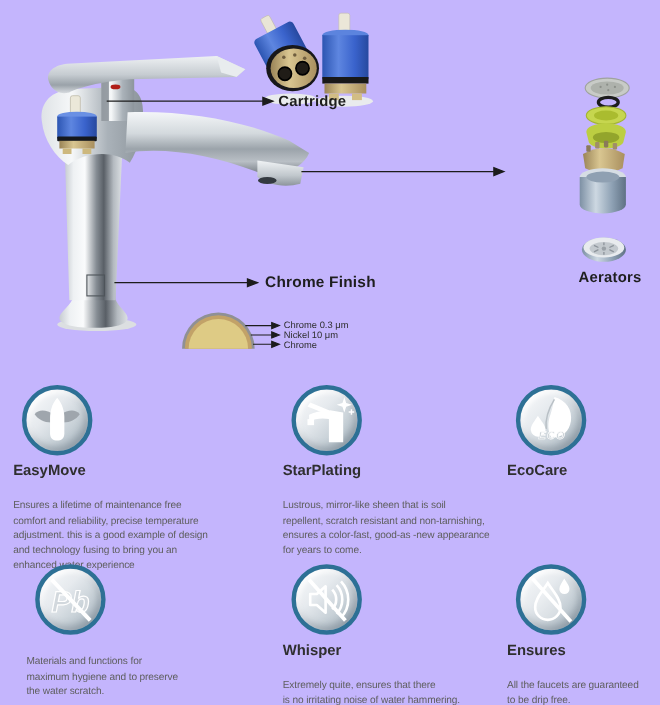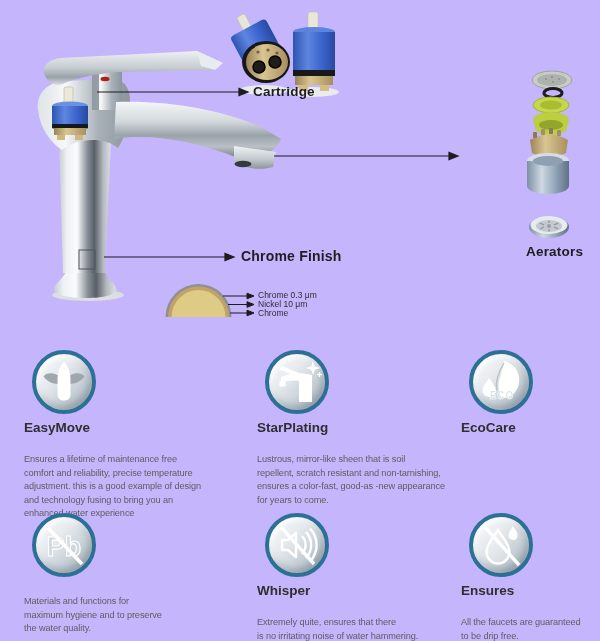--- a/index.html
+++ b/index.html
@@ -4,21 +4,21 @@
 <style>
   html,body{margin:0;padding:0;background:#ffffff;}
   #stage{position:relative;width:600px;height:641px;background:#c4b5fd;overflow:hidden;
          font-family:"Liberation Sans",sans-serif;}
   .abs{position:absolute;}
   .lbl-bold{position:absolute;font-weight:bold;color:#1e1e1e;letter-spacing:.2px;}
   .layer-label{position:absolute;font-size:8.5px;color:#2e2e2e;line-height:9px;white-space:nowrap;}
   .feature{position:absolute;}
   .fcircle{width:56px;height:56px;border:4px solid #2d7095;border-radius:50%;margin-left:8px;
            background:linear-gradient(135deg,#fbfcfd 0%,#e6eaee 38%,#c2ccd3 72%,#9fadb7 100%);
-           box-shadow:inset -3px -4px 7px rgba(80,95,108,.35), inset 2px 3px 5px rgba(255,255,255,.95);}
+           box-shadow:inset -3px -4px 7px rgba(80,95,108,.35), inset 2px 3px 5px rgba(255,255,255,.95);font-style:italic;}
   .fcircle svg{display:block;width:56px;height:56px;}
   .ftitle{margin:6px 0 0 0;font-size:13.5px;font-weight:bold;color:#2f2f2f;}
   .fdesc{margin-top:18px;font-size:9.2px;letter-spacing:-.1px;color:#5e5e5e;line-height:13.6px;white-space:pre;}
 </style>
 </head>
 <body>
 
 <div id="stage">
 
   <svg class="abs" style="left:0;top:0" width="600" height="345" viewBox="0 0 600 345">
@@ -187,21 +187,21 @@
     </g>
   </svg>
 
   <div class="lbl-bold" style="left:253px;top:84px;font-size:13.5px">Cartridge</div>
   <div class="lbl-bold" style="left:241px;top:248px;font-size:14px">Chrome Finish</div>
   <div class="lbl-bold" style="left:526px;top:244px;font-size:13.5px">Aerators</div>
   <div class="layer-label" style="left:258px;top:291px">Chrome 0.3 μm</div>
   <div class="layer-label" style="left:258px;top:300px">Nickel 10 μm</div>
   <div class="layer-label" style="left:258px;top:308.5px">Chrome</div>
 
-  <div class="feature" style="left:24px;top:350px;width:228px">
+  <div class="feature" style="left:12px;top:350px;width:228px">
     <div class="fcircle">
       <svg viewBox="0 0 56 56">
         <path d="M25,23 C18,18 11,18 7.5,22.5 C10.5,27 16,30 22.5,30 Z" fill="#9fa6ad"></path>
         <path d="M31,23 C38,18 45,18 48.5,22.5 C45.5,27 40,30 33.5,30 Z" fill="#9fa6ad"></path>
         <path d="M28,7.5 C33,13.5 34.5,20 34.5,26 L34.5,40 C34.5,44.5 31.5,46.5 28,46.5 C24.5,46.5 21.5,44.5 21.5,40 L21.5,26 C21.5,20 23,13.5 28,7.5 Z" fill="#ffffff"></path>
       </svg>
     </div>
     <div class="ftitle">EasyMove</div>
     <div class="fdesc">Ensures a lifetime of maintenance free
 comfort and reliability, precise temperature
@@ -244,21 +244,21 @@
 
   <div class="feature" style="left:24px;top:513px;width:228px">
     <div class="fcircle">
       <svg viewBox="0 0 56 56">
         <text x="28" y="39" text-anchor="middle" font-size="27" font-weight="bold" fill="#d2d8dd" stroke="#ffffff" stroke-width="1.1">Pb</text>
         <line x1="11" y1="10" x2="46" y2="47" stroke="#ffffff" stroke-width="3.6"></line>
       </svg>
     </div>
     <div class="fdesc">Materials and functions for
 maximum hygiene and to preserve
-the water quality.</div>
+the water scratch.</div>
   </div>
 
   <div class="feature" style="left:257px;top:513px;width:205px">
     <div class="fcircle">
       <svg viewBox="0 0 56 56">
         <g stroke="#ffffff" stroke-width="2.4" fill="none" stroke-linejoin="round">
           <path d="M13,23 L19,23 L27,16 L27,40 L19,33 L13,33 Z"></path>
           <path d="M33,19 A13,13 0 0 1 33,37"></path>
           <path d="M37,15 A19,19 0 0 1 37,41"></path>
           <path d="M41,11.5 A24,24 0 0 1 41,44.5"></path>

